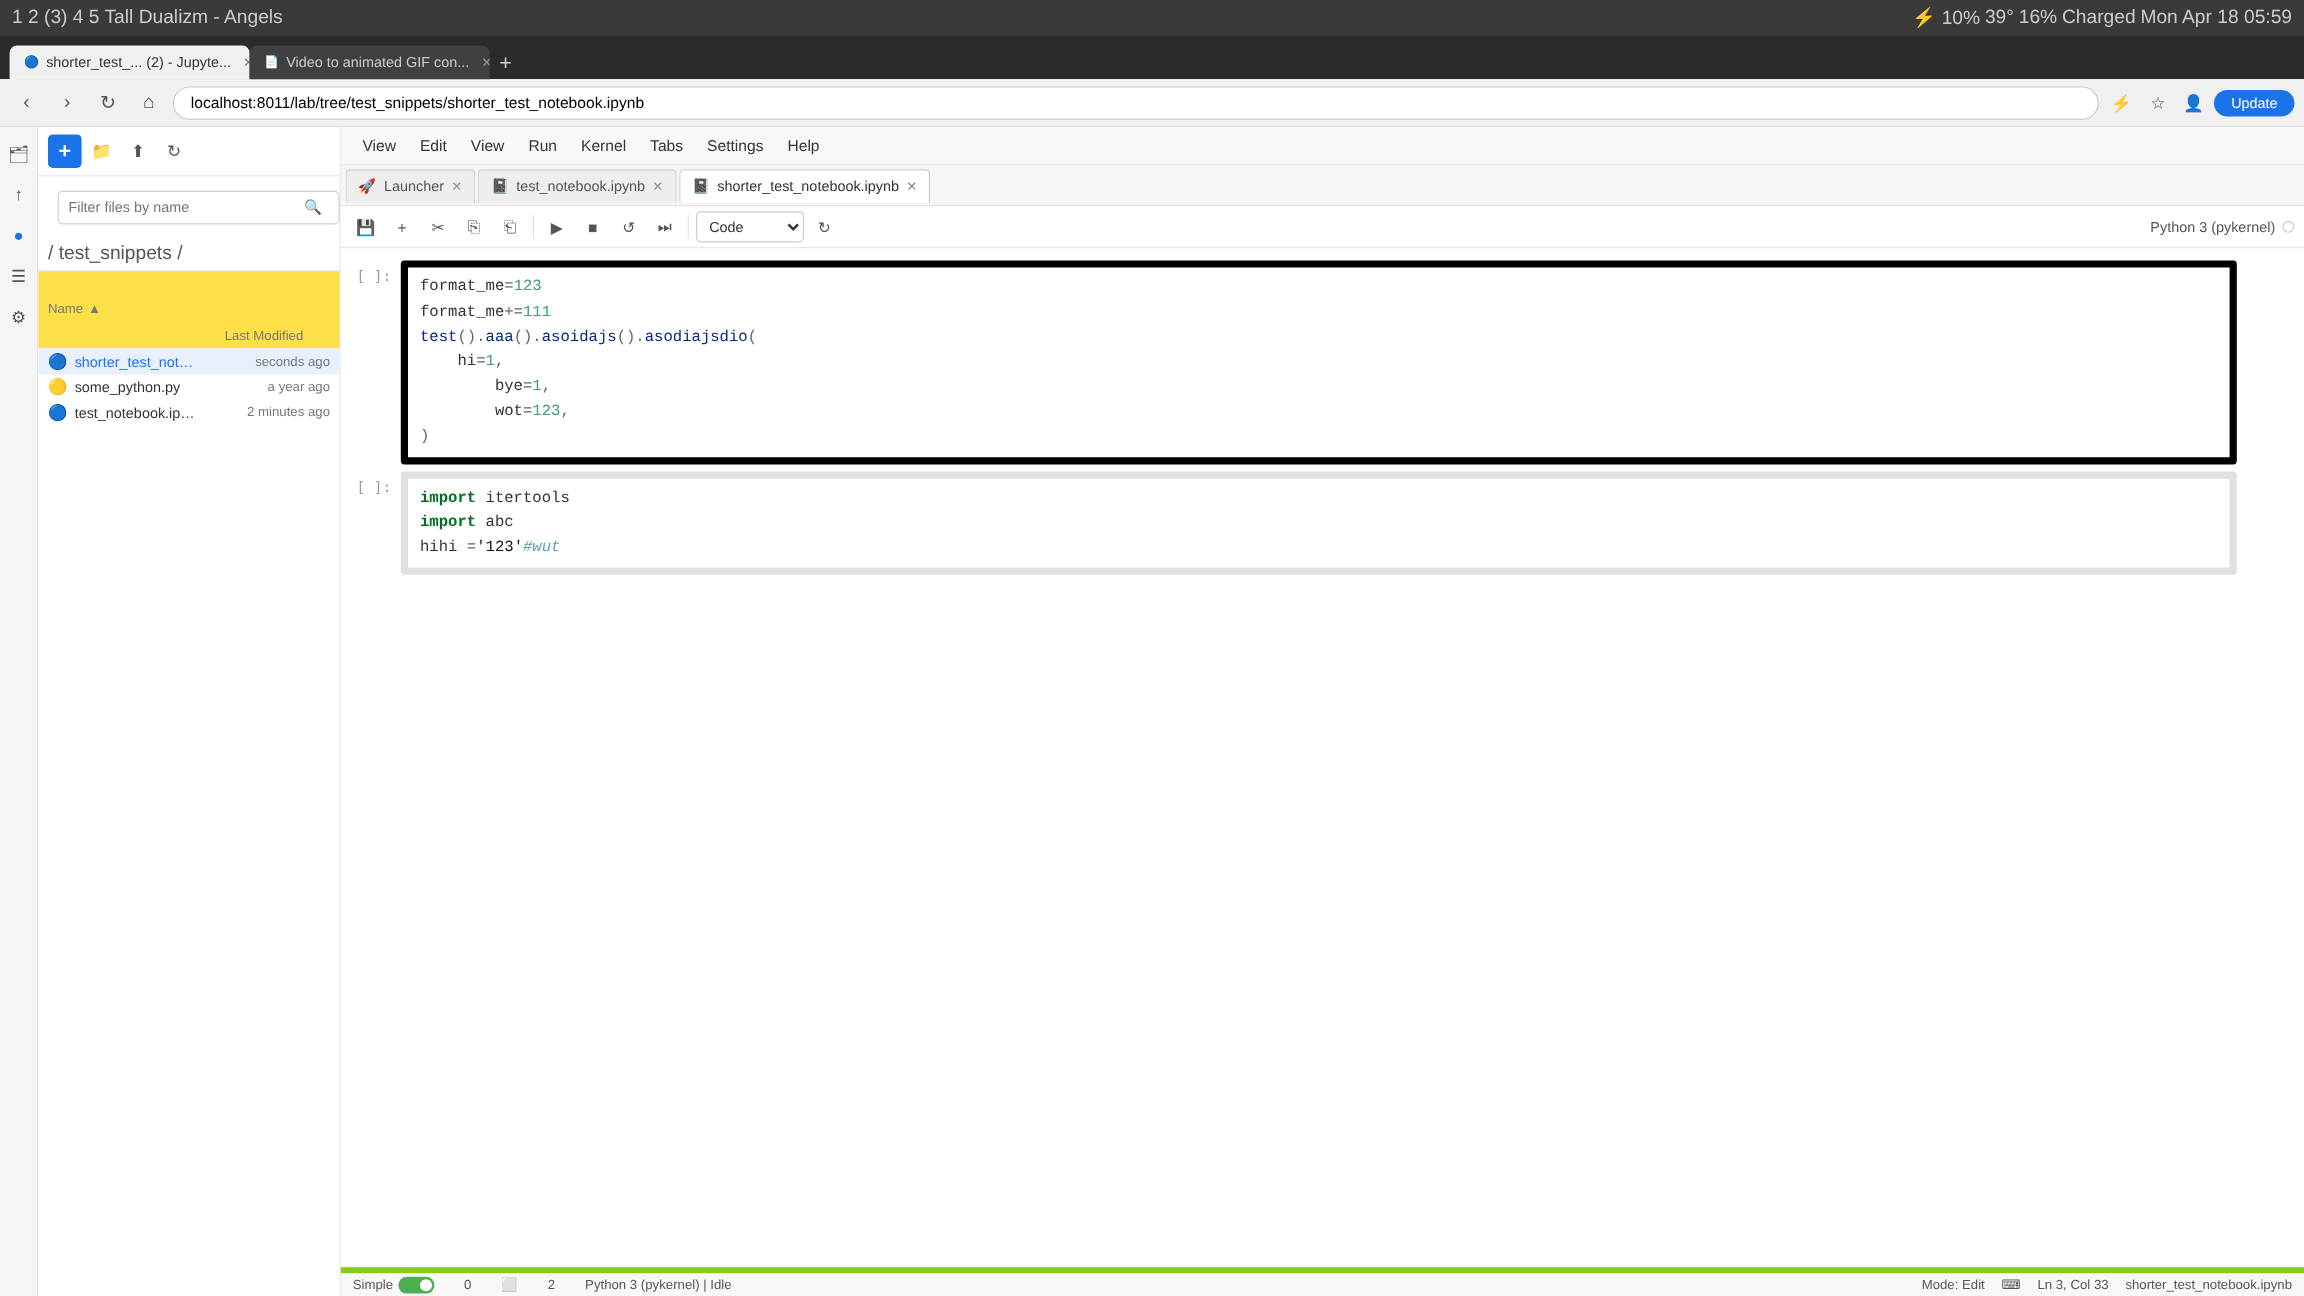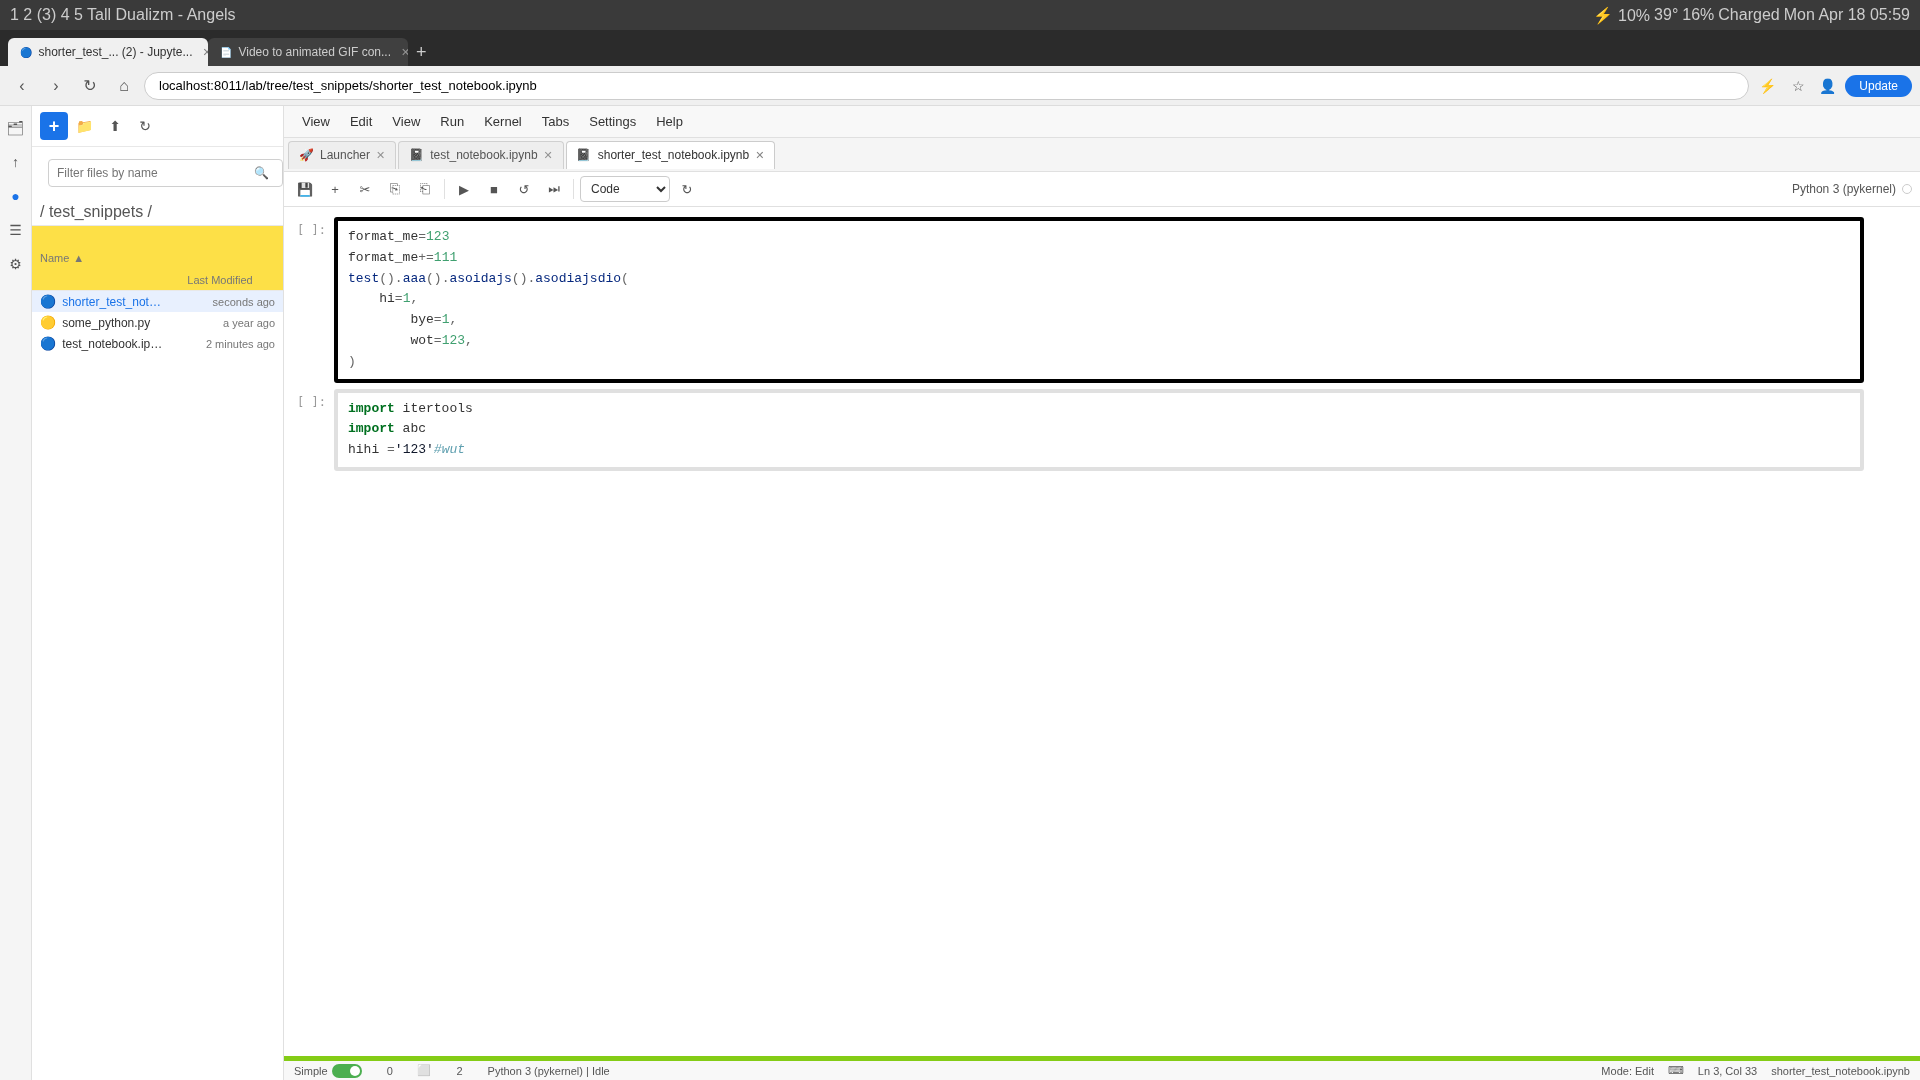--- a/index.html
+++ b/index.html
@@ -378,21 +378,21 @@
       display: flex;
       align-items: flex-start;
       justify-content: flex-end;
       padding: 6px 8px 0 0;
       font-size: 12px;
       color: #999;
       font-family: monospace;
     }
     .cell-content {
       flex: 1;
-      border: 4px solid #000000;
+      border: 6px solid #000000;
       border-radius: 3px;
       margin-right: 56px;
       background: #fff;
     }
     .cell-content.inactive {
       border-color: #e0e0e0;
     }
     .code-area {
       padding: 6px 10px;
       font-family: 'Courier New', Courier, monospace;

